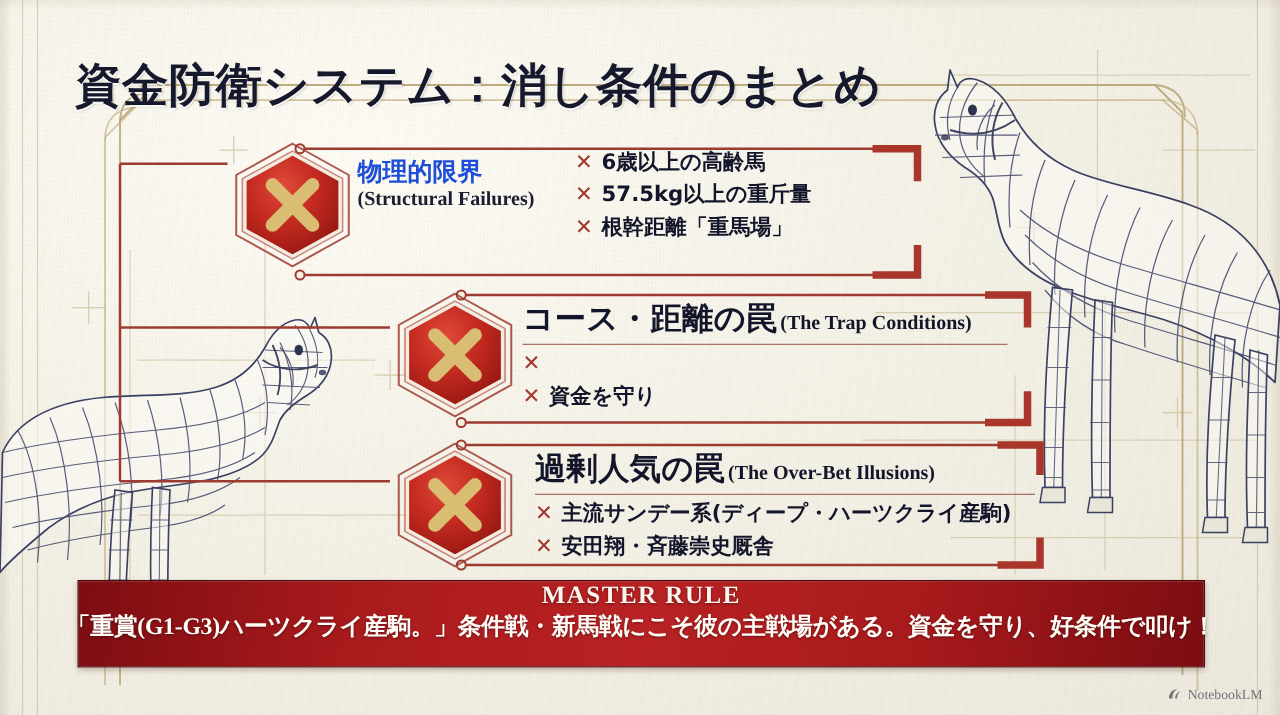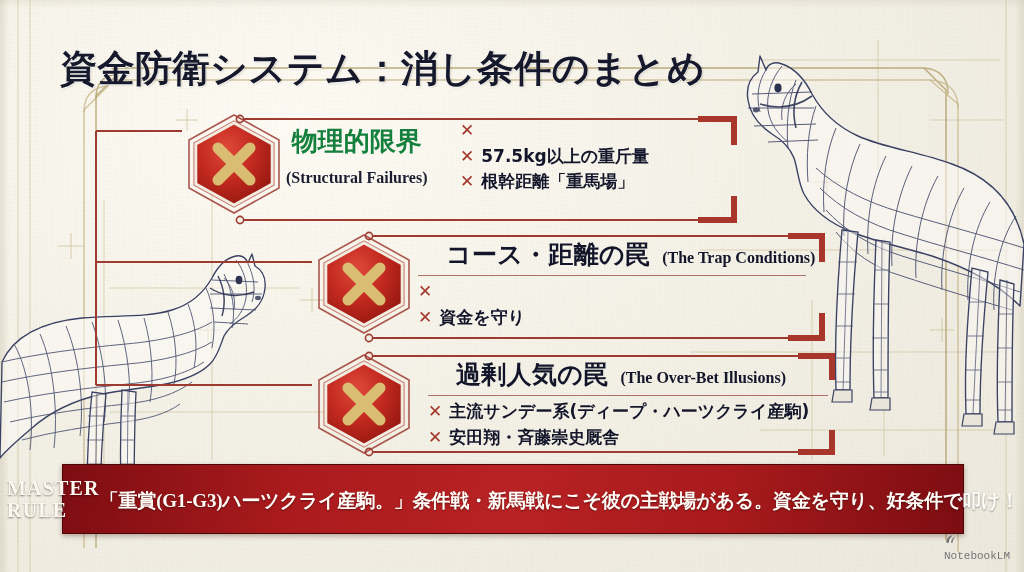--- a/index.html
+++ b/index.html
@@ -56,72 +56,71 @@
 
   
   .hexbadge{position:absolute;width:104px;height:104px;}
   .hex1{left:182px;top:112px;}
   .hex2{left:312px;top:232px;}
   .hex3{left:312px;top:352px;}
 
   
   .sec{position:absolute;}
   .sec1{left:286px;top:128px;}
-  .sec1 .heading{font-size:26px;font-weight:700;color:#15803d;line-height:1.08;text-align:center;}
-  .sec1 .sub{font-size:16px;font-weight:700;color:#1b1e30;margin-top:13px;}
+  .sec1 .heading{font-size:20px;font-weight:700;color:#1d4ed8;line-height:1.08;}
+  .sec1 .sub{font-size:16px;font-weight:700;color:#1b1e30;margin-top:1px;}
   .sec1-list{position:absolute;left:460px;top:118px;}
 
   .bullets{list-style:none;margin:0;padding:0;}
   .bullets li{
     display:flex;align-items:flex-start;gap:7px;
     font-family:"DejaVu Sans","Liberation Sans",sans-serif;
     font-size:17px;font-weight:700;color:#13152a;
     line-height:1.52;white-space:nowrap;
   }
   .bullets li .xm{
     color:#a4382c;font-size:17px;font-weight:900;line-height:1.5;
     flex:0 0 auto;
   }
 
   .secblock{position:absolute;}
   .sec2{left:418px;top:238px;width:388px;}
   .sec3{left:428px;top:358px;width:400px;}
   .sechead{
-    display:flex;align-items:baseline;gap:12px;white-space:nowrap;
+    display:flex;align-items:baseline;gap:2px;white-space:nowrap;
     color:#13162a;
-    margin-left:28px;
   }
   .sechead .jp{font-size:25px;font-weight:700;letter-spacing:.3px;}
   .sechead .en{font-size:16px;font-weight:700;}
   .rule{height:0;border-top:1.6px solid #9d5a50;margin:4px 0 3px 0;opacity:.85;}
 
   
   .banner{
     position:absolute;left:62px;top:464px;width:900px;height:68px;
     background:linear-gradient(100deg,#7d0d12 0%,#ab1b1d 26%,#b82224 50%,#a81a1c 74%,#7c0d12 100%);
     border:1px solid #4d0608;
     box-shadow:0 2px 5px rgba(60,20,10,.35);
-    display:flex;flex-direction:row;align-items:center;justify-content:center;
+    display:flex;flex-direction:column;align-items:center;justify-content:flex-start;
   }
   .banner .mrtitle{
     color:#fdf7ef;font-size:20px;font-weight:700;letter-spacing:1.2px;
     line-height:1.1;text-shadow:0 1px 2px rgba(0,0,0,.45);
   }
   .banner .mrbody{
     color:#fffdf8;font-size:19px;font-weight:700;letter-spacing:-.2px;
     line-height:1.15;margin-top:4px;white-space:nowrap;
     text-shadow:0 1px 2px rgba(0,0,0,.4);
   }
 
   
   .wm{
     position:absolute;right:14px;bottom:10px;
-    display:flex;align-items:flex-start;gap:4px;
-    font-family:Liberation Mono, monospace;
-    font-size:11px;color:#5f6068;opacity:.85;flex-direction:column;
+    display:flex;align-items:flex-end;gap:4px;
+    font-family:Liberation Serif, serif;
+    font-size:11px;color:#5f6068;opacity:.85;
   }
 </style>
 </head>
 <body>
 
 <div id="stage">
 
   <div class="paper"></div>
   <div class="paper-grain"></div>
   <div class="paper-edge"></div>
@@ -382,20 +381,21 @@
     </g>
   </svg>
 
   <div class="sec sec1">
     <div class="heading">物理的限界</div>
     <div class="sub">(Structural Failures)</div>
   </div>
   <ul class="bullets sec1-list">
     <li>
       <span class="xm">✕</span>
+      <span>6歳以上の高齢馬</span>
     </li>
     <li>
       <span class="xm">✕</span>
       <span>57.5kg以上の重斤量</span>
     </li>
     <li>
       <span class="xm">✕</span>
       <span>根幹距離「重馬場」</span>
     </li>
   </ul>

